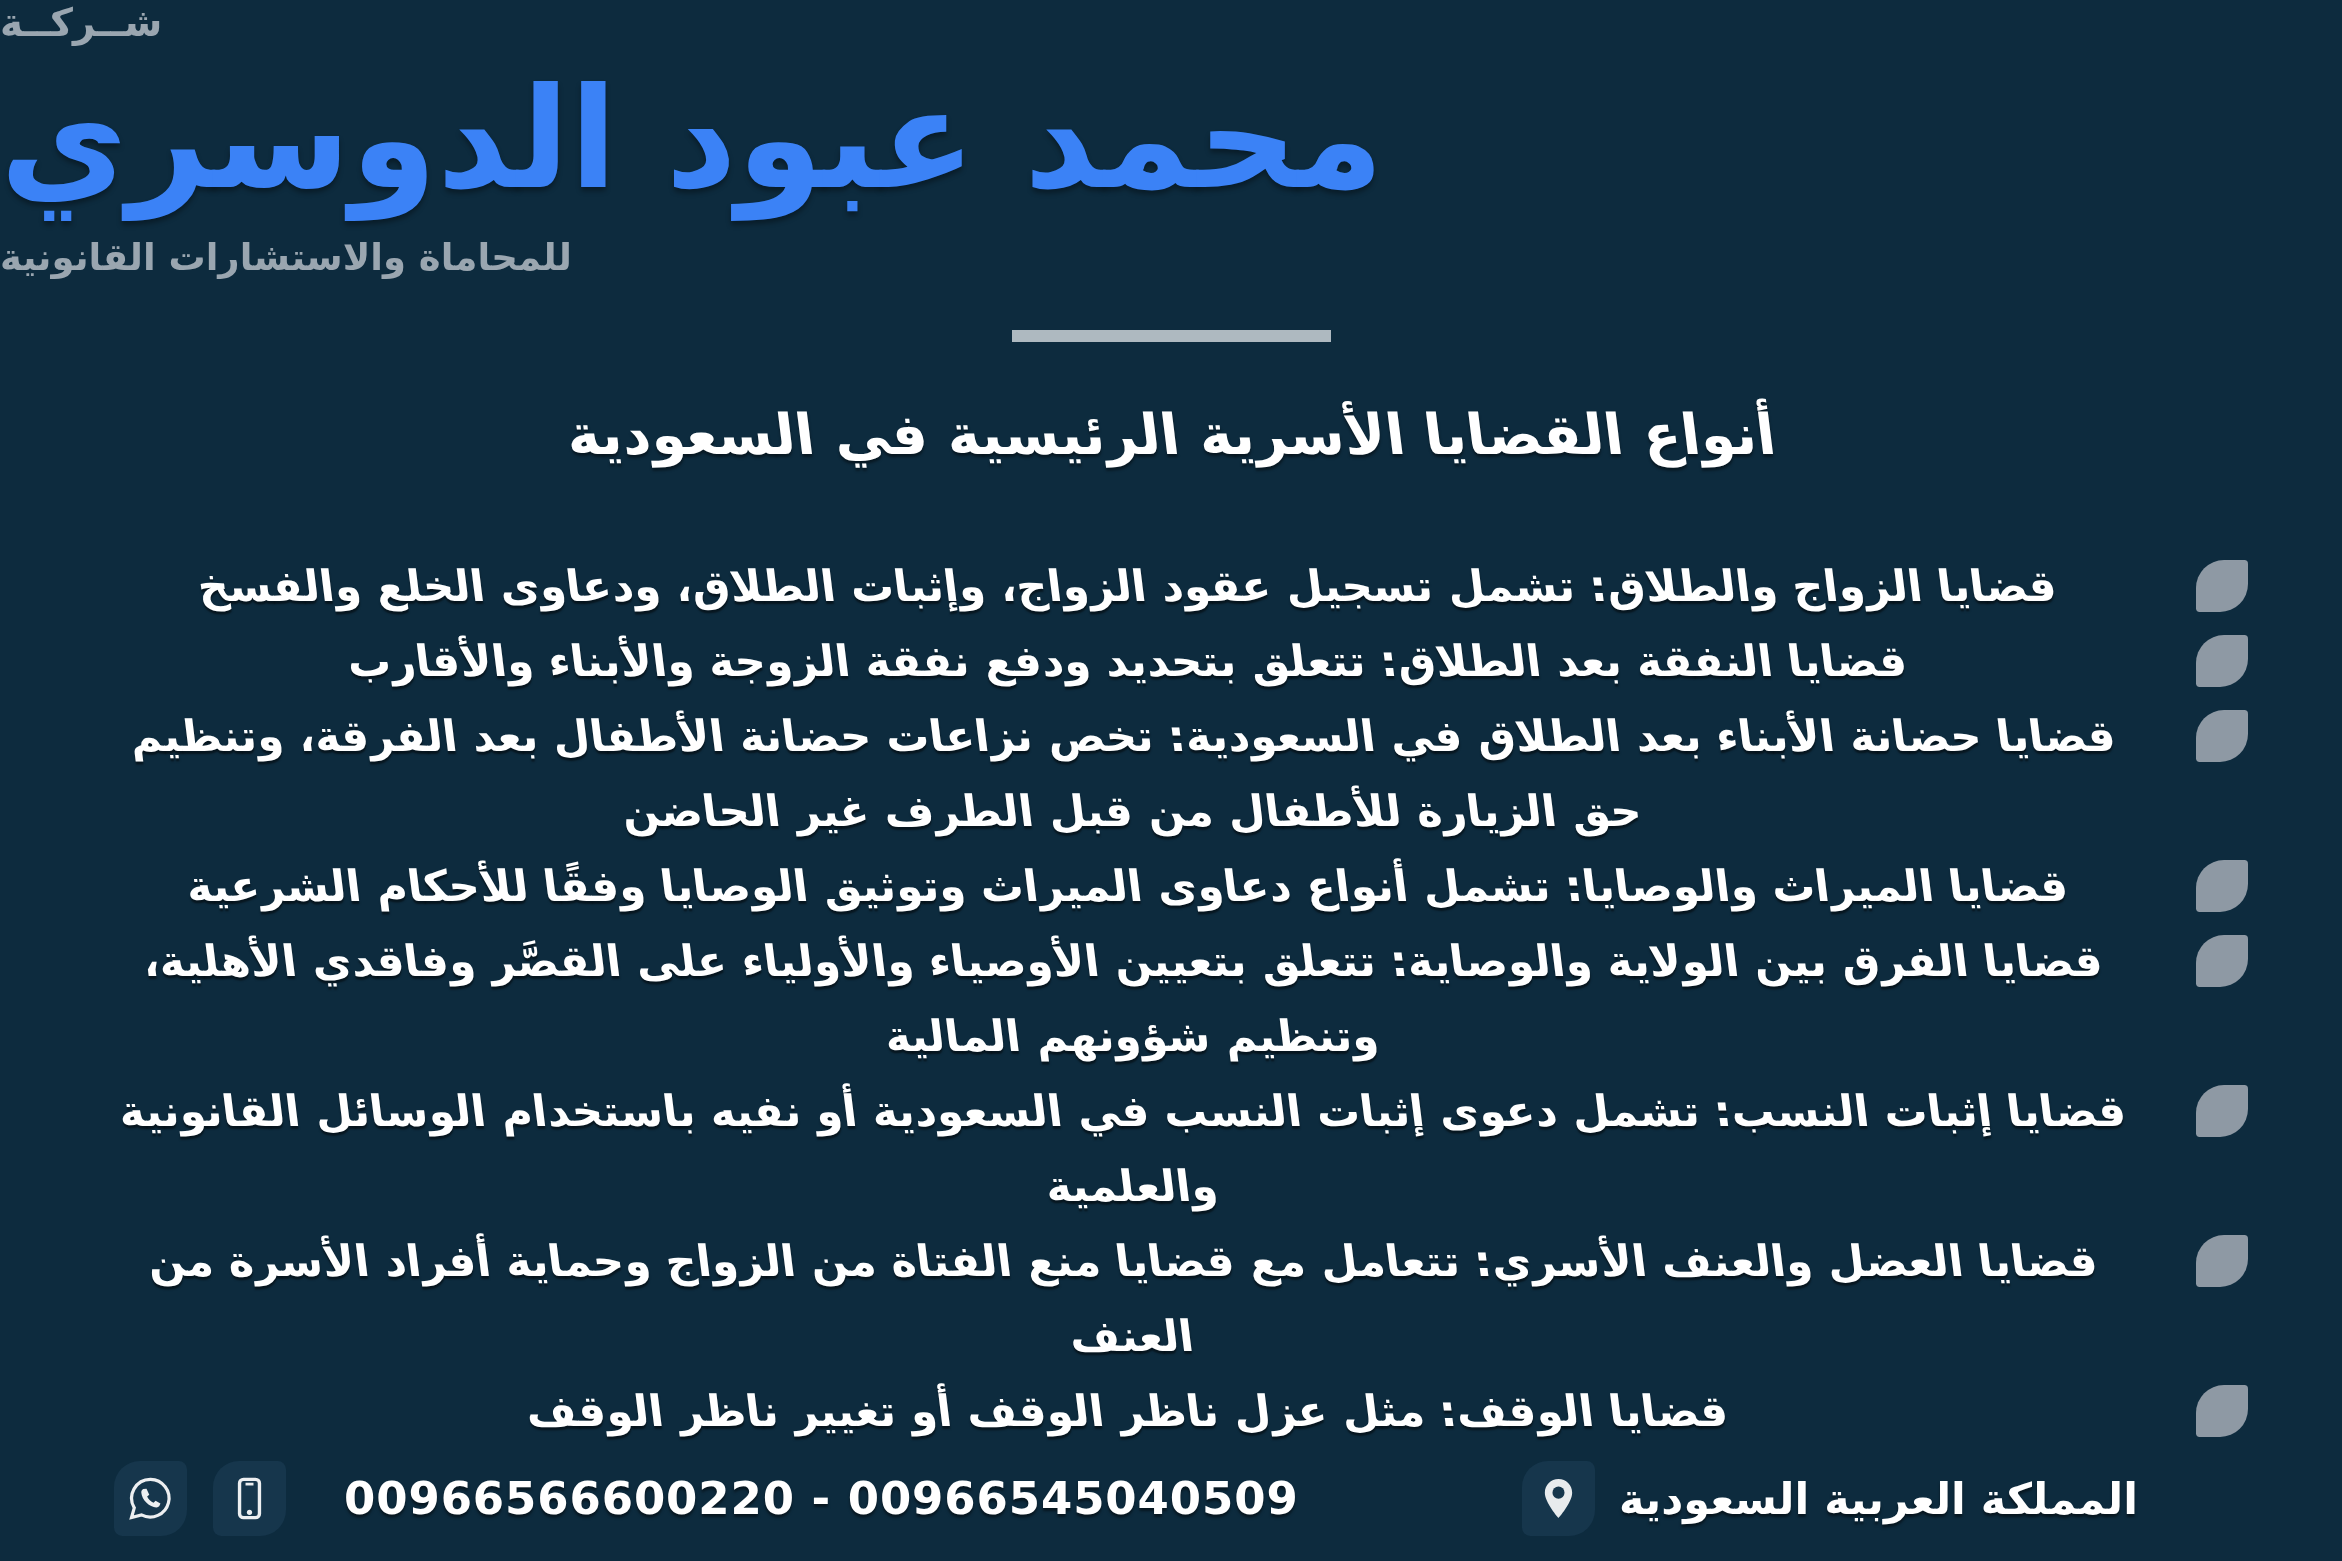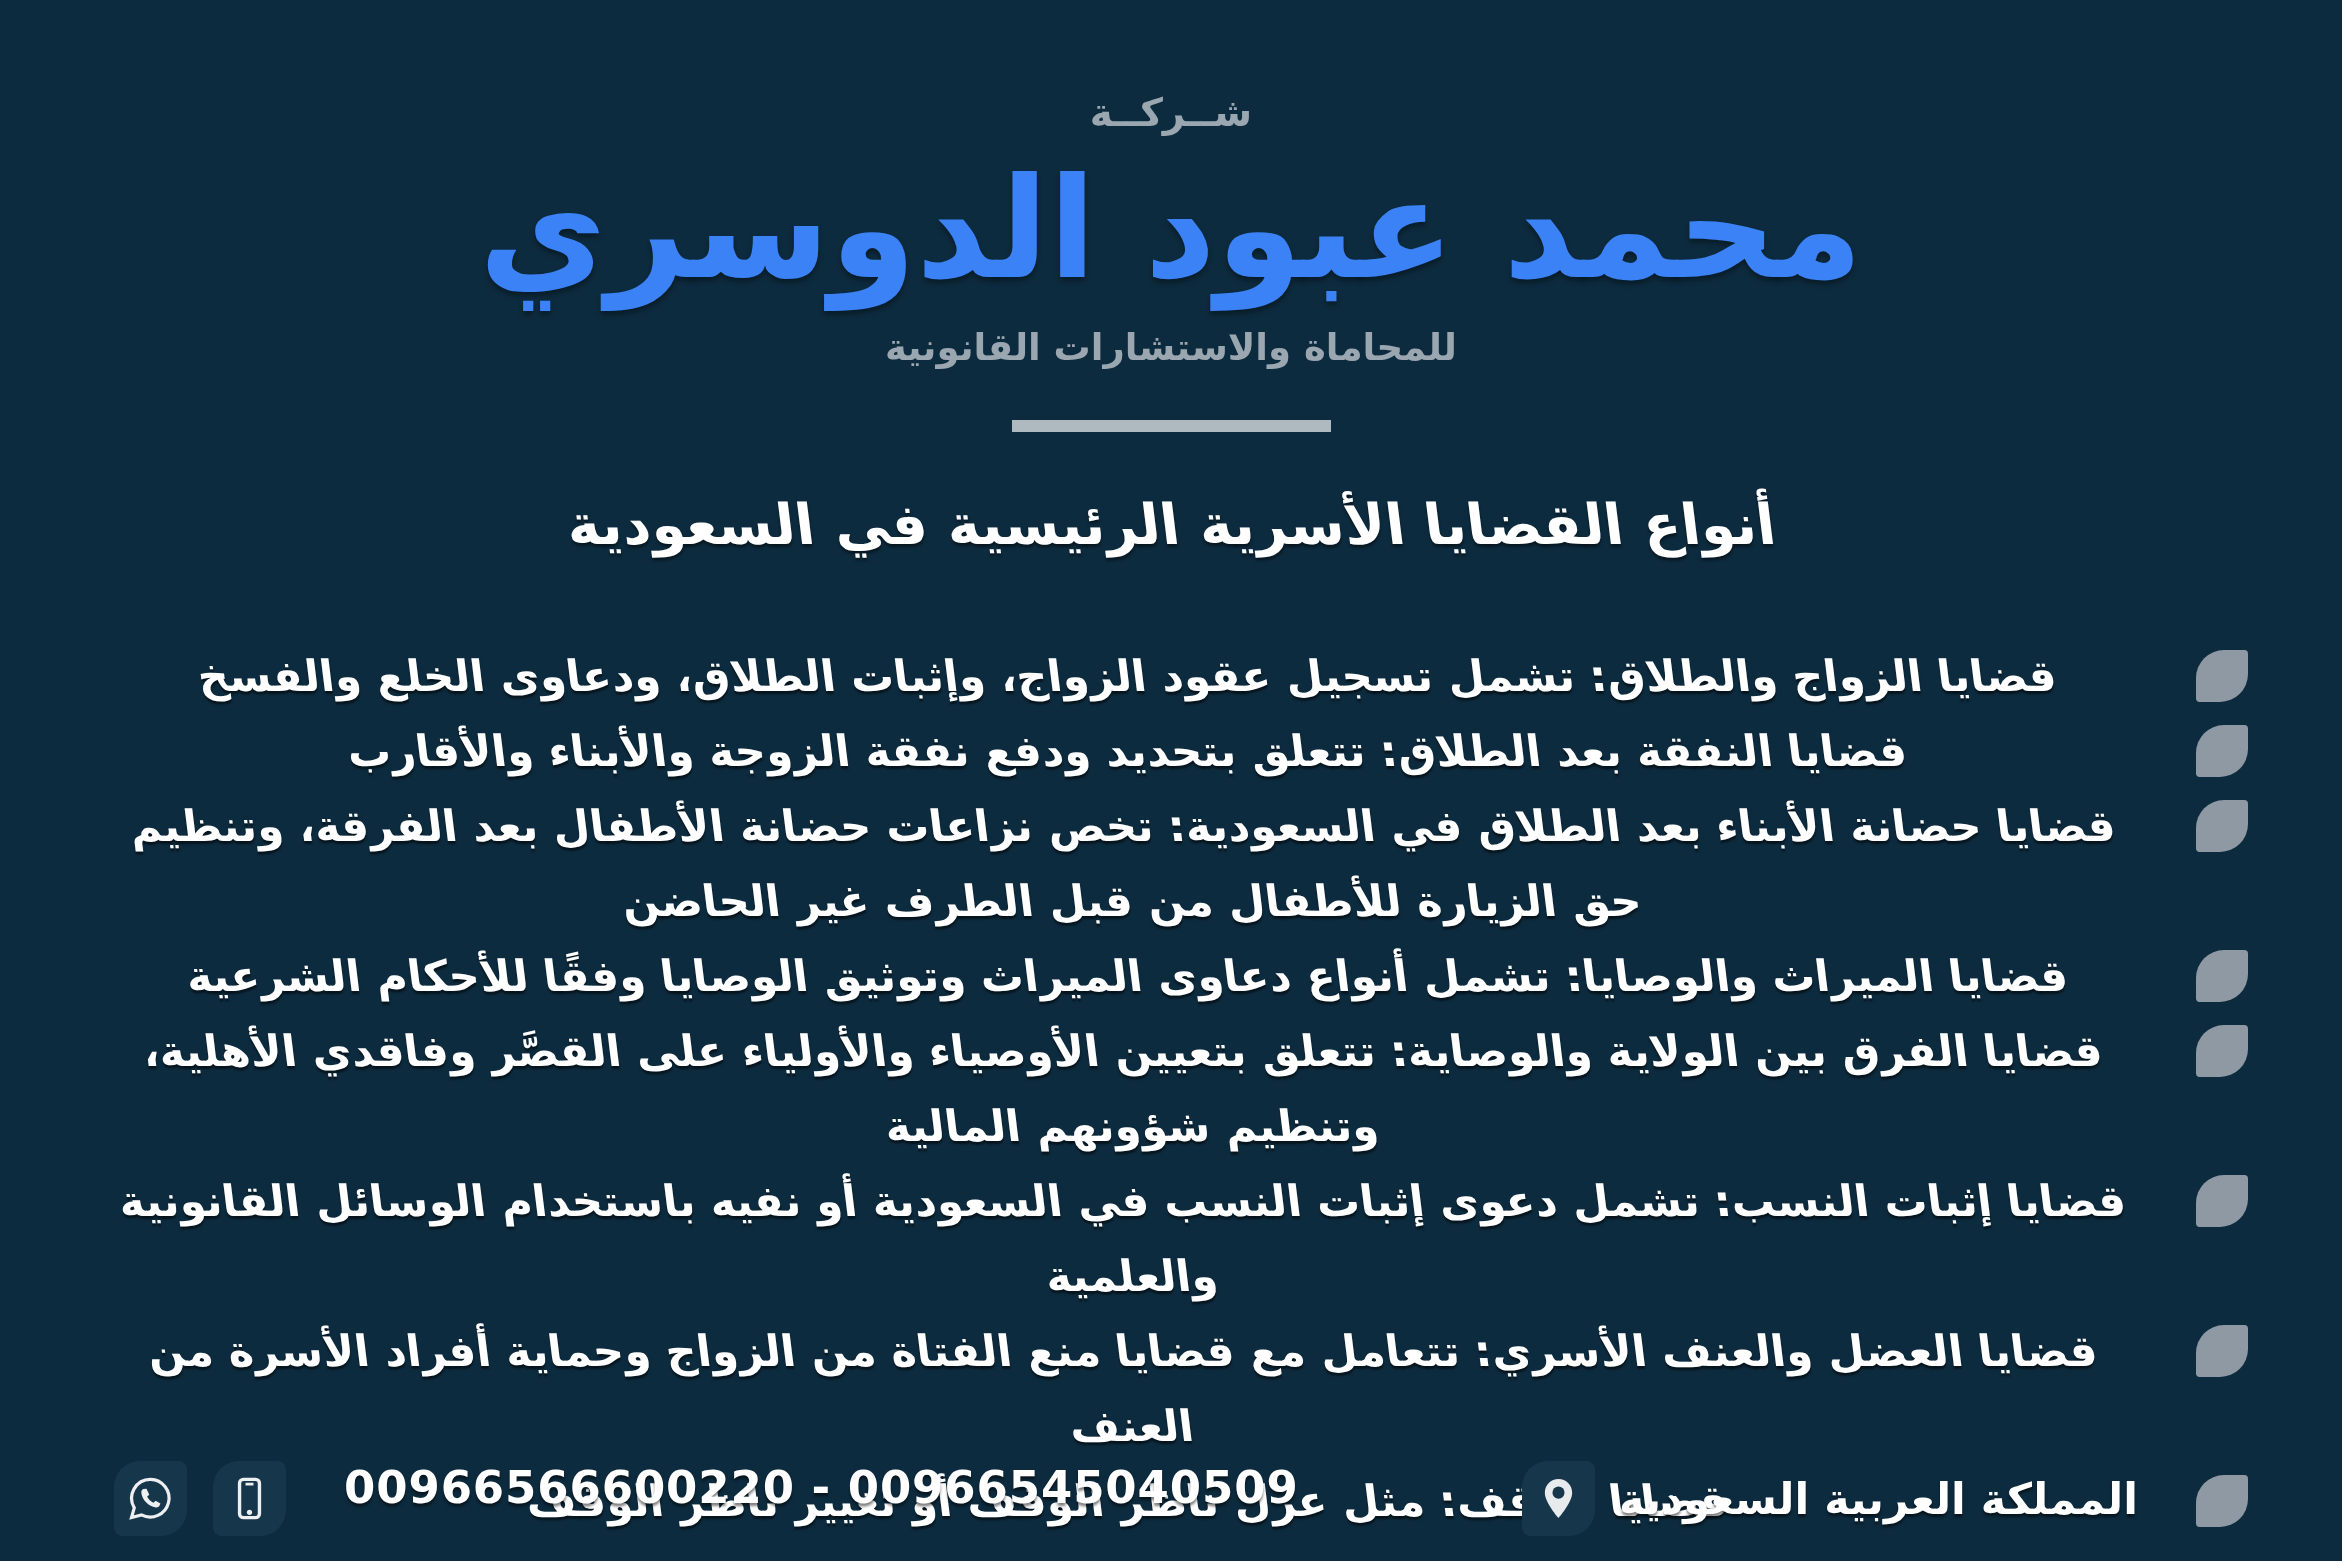--- a/index.html
+++ b/index.html
@@ -6,21 +6,21 @@
   body { background:#06121c; }
   .page {
     position:relative;
     width:2342px; height:1562px;
     background:#0D2B3E;
     overflow:hidden;
     font-family:"DejaVu Sans", sans-serif;
     color:#FFFFFF;
   }
   
-  .logo { text-align:center; padding-top:90px; color:#9AA6B0; }
+  .logo { text-align:left; color:#9AA6B0; }
   .logo-company{
     font-size:39px; font-weight:700; letter-spacing:20.6px;
     color:#9AA6B0;
   }
   .logo-name{
     font-size:139px; font-weight:700; line-height:1.3;
     color:#3b82f6; margin-top:3.7px;
     text-shadow:0 3.7px 5.6px rgba(0,0,0,.35);
   }
   .logo-tagline{
@@ -61,21 +61,21 @@
     flex:1;
     text-align:center;
     font-size:43px; font-weight:700;
     line-height:75px;
     transform:skewX(7deg);
     text-shadow:0 2.8px 1.9px rgba(0,0,0,.5);
   }
   
   .footer-left{
     position:absolute; left:114px; bottom:26px;
-    display:flex; align-items:flex-start; gap:26px;
+    display:flex; align-items:center; gap:26px;
   }
   .footer-right{
     position:absolute; right:204px; bottom:26px;
     display:flex; align-items:center; gap:24px;
   }
   .tile{
     width:73px; height:75px;
     background:#16364C;
     border-radius:26px 8.4px 26px 8.4px;
     display:flex; align-items:center; justify-content:center;

